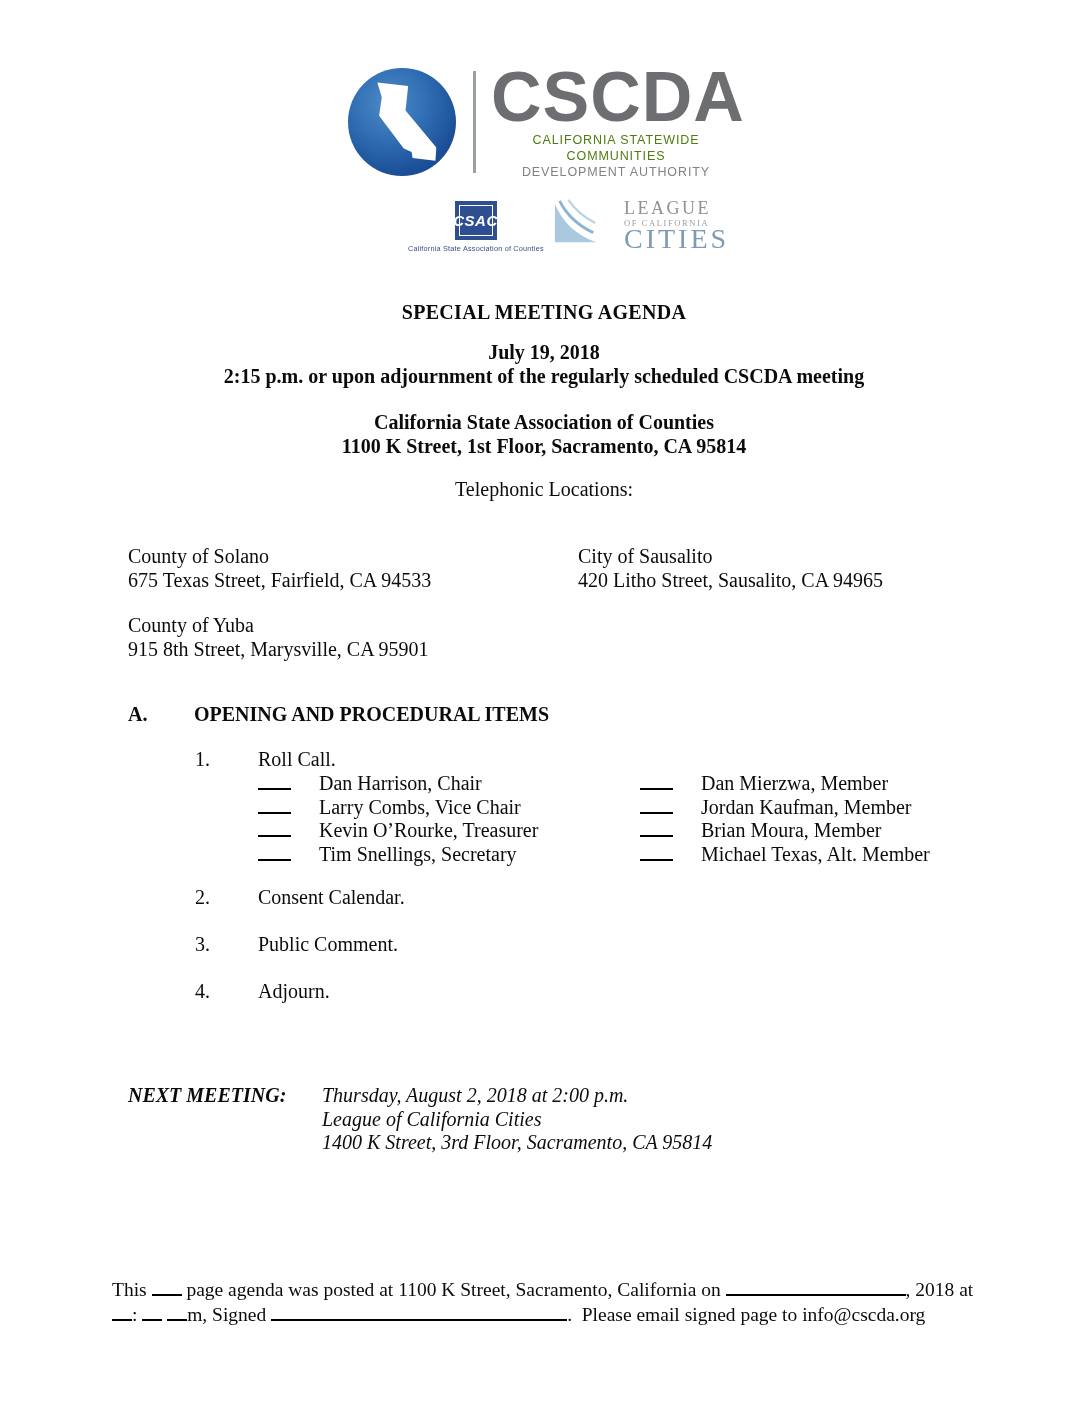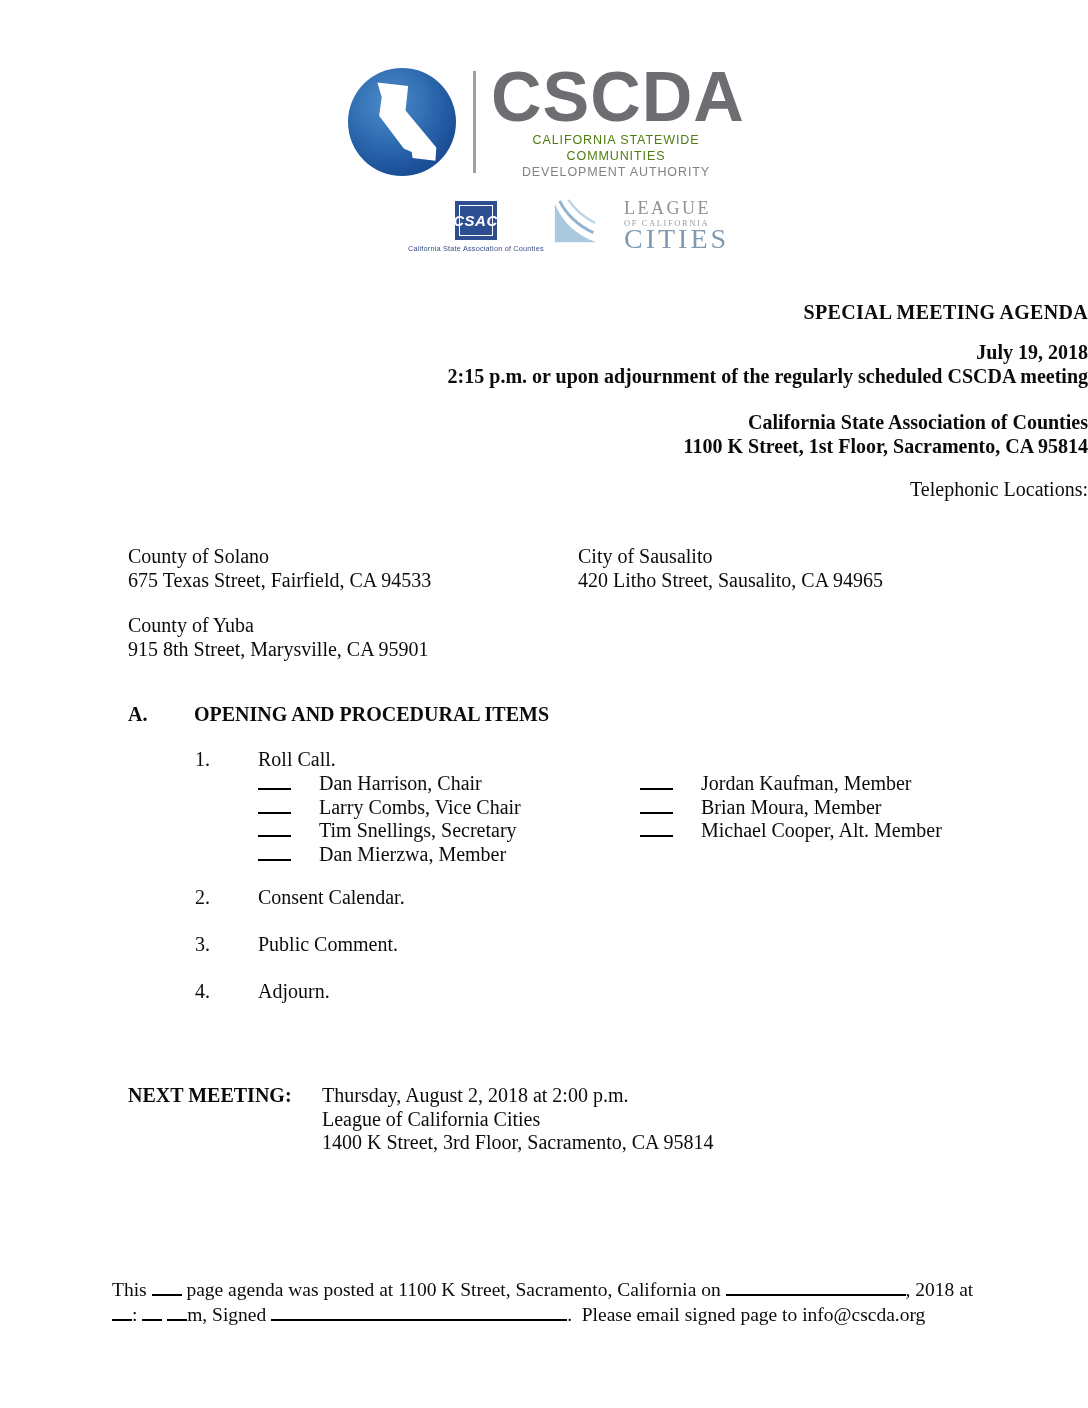--- a/index.html
+++ b/index.html
@@ -37,21 +37,21 @@
   .csac-caption { margin-top: 4px; font-size: 7.3px; color: #3a4f86; letter-spacing: 0.2px; white-space: nowrap; }
 
   .league-logo { position: absolute; left: 552px; top: 196px; display: flex; align-items: flex-start; }
   .league-swoosh { flex: 0 0 auto; }
   .league-text { margin-left: 24px; font-family: "Liberation Serif", serif; margin-top: 3px; }
   .league-l1 { font-size: 18px; line-height: 19px; color: #8d9298; letter-spacing: 2.5px; }
   .league-l2 { font-size: 8.5px; line-height: 10px; color: #9aa0a5; letter-spacing: 1.6px; }
   .league-l3 { font-size: 28px; line-height: 22px; color: #7f9ab3; letter-spacing: 3px; }
 
   
-  .center-line { position: absolute; left: 0; width: 100%; text-align: right; line-height: 23.5px; }
+  .center-line { position: absolute; left: 0; width: 100%; text-align: center; line-height: 23.5px; }
   .bold { font-weight: bold; }
   .hdr-title { top: 301px; letter-spacing: 0.3px; }
   .hdr-datetime { top: 341px; }
   .hdr-venue { top: 411px; }
   .hdr-tel { top: 478px; }
 
   
   .location { position: absolute; line-height: 23.5px; }
   .loc-solano { left: 128px; top: 545px; }
   .loc-sausalito { left: 578px; top: 545px; }
@@ -68,21 +68,21 @@
   .item-4 { top: 980px; }
 
   .roll-call { position: absolute; left: 258px; top: 772px; display: grid;
                grid-template-columns: 382px auto; grid-auto-flow: column;
                grid-template-rows: repeat(4, 23.5px); }
   .rc-cell { white-space: nowrap; line-height: 23.5px; }
   .blank { display: inline-block; border-bottom: 2px solid #000; height: 0.82em; }
   .rc-blank { width: 33px; margin-right: 28px; }
 
   
-  .next-meeting { position: absolute; left: 128px; top: 1084px; display: flex; line-height: 23.5px; }
+  .next-meeting { position: absolute; left: 128px; top: 1084px; display: flex; line-height: 23.5px; font-style: italic; }
   .nm-label { font-weight: bold; width: 194px; flex: 0 0 auto; }
 
   
   .footer { position: absolute; left: 112px; top: 1277px; width: 880px; line-height: 25px; font-size: 19.5px; }
   .w30 { width: 30px; }
   .w180 { width: 180px; }
   .w20 { width: 20px; }
   .w300 { width: 296px; }
 </style>
 </head>
@@ -157,25 +157,26 @@
 </div>
 
 <div class="agenda-item item-1">
   <span class="item-number">1.</span>
   <span>Roll Call.</span>
 </div>
 
 <div class="roll-call">
   <div class="rc-cell"><span class="blank rc-blank"></span><span>Dan Harrison, Chair</span></div>
   <div class="rc-cell"><span class="blank rc-blank"></span><span>Larry Combs, Vice Chair</span></div>
+  <div class="rc-cell"><span class="blank rc-blank"></span><span>Kevin O’Rourke, Treasurer</span></div>
   <div class="rc-cell"><span class="blank rc-blank"></span><span>Tim Snellings, Secretary</span></div>
   <div class="rc-cell"><span class="blank rc-blank"></span><span>Dan Mierzwa, Member</span></div>
   <div class="rc-cell"><span class="blank rc-blank"></span><span>Jordan Kaufman, Member</span></div>
   <div class="rc-cell"><span class="blank rc-blank"></span><span>Brian Moura, Member</span></div>
-  <div class="rc-cell"><span class="blank rc-blank"></span><span>Michael Cooper, Alt. Member</span></div>
+  <div class="rc-cell"><span class="blank rc-blank"></span><span>Michael Texas, Alt. Member</span></div>
 </div>
 
 <div class="agenda-item item-2">
   <span class="item-number">2.</span>
   <span>Consent Calendar.</span>
 </div>
 <div class="agenda-item item-3">
   <span class="item-number">3.</span>
   <span>Public Comment.</span>
 </div>

